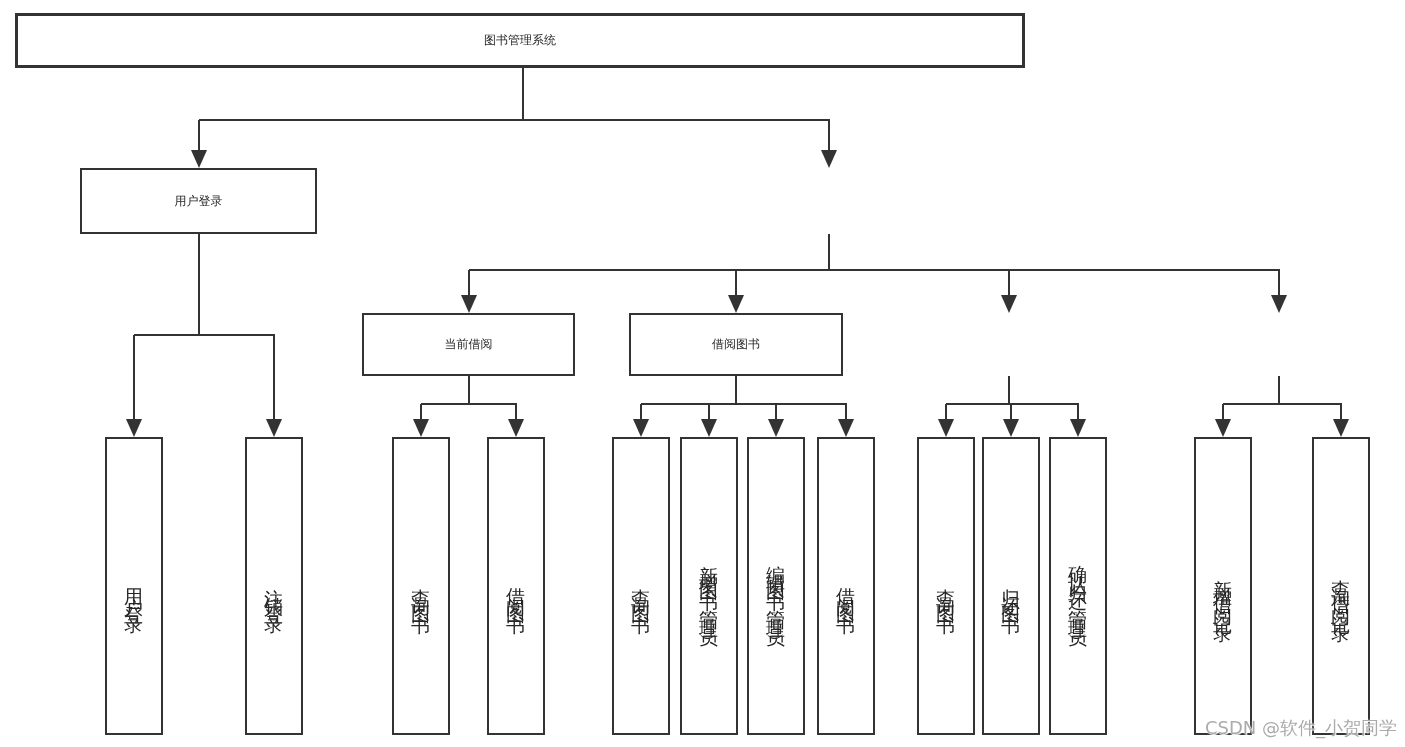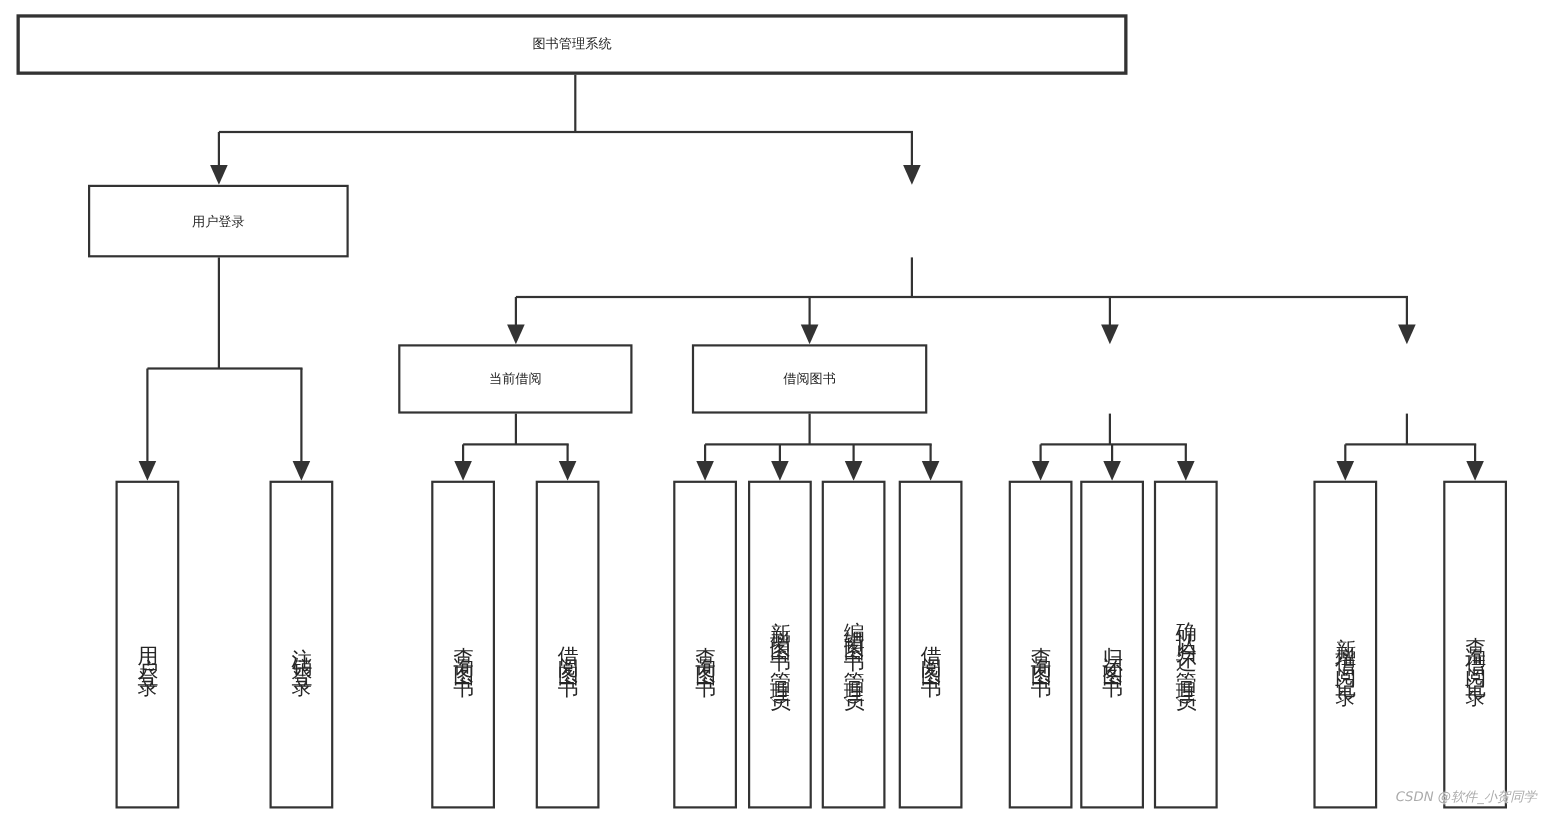--- a/index.html
+++ b/index.html
@@ -29,24 +29,23 @@
     content:""; position:absolute; left:7px; top:0; bottom:16px;
     width:2px; background:#333333;
   }
   .drop::after {
     content:""; position:absolute; left:0; bottom:0; width:0; height:0;
     border-left:8px solid transparent; border-right:8px solid transparent;
     border-top:18px solid #333333;
   }
   .watermark {
     position:absolute; top:716px; right:8px; z-index:5;
-    font-size:12px; color:#ababab;
+    font-size:18px; color:#ababab;
     text-shadow:0 0 2px #ffffff, 1px 1px 1px #ffffff;
     white-space:nowrap;
-    font-style:italic;
   }
 </style>
 </head>
 <body>
 
 <div class="canvas">
 
   <div class="node root-node" style="left:15px;top:13px;width:1010px;height:55px">
     <span class="hlabel">图书管理系统</span>
   </div>

